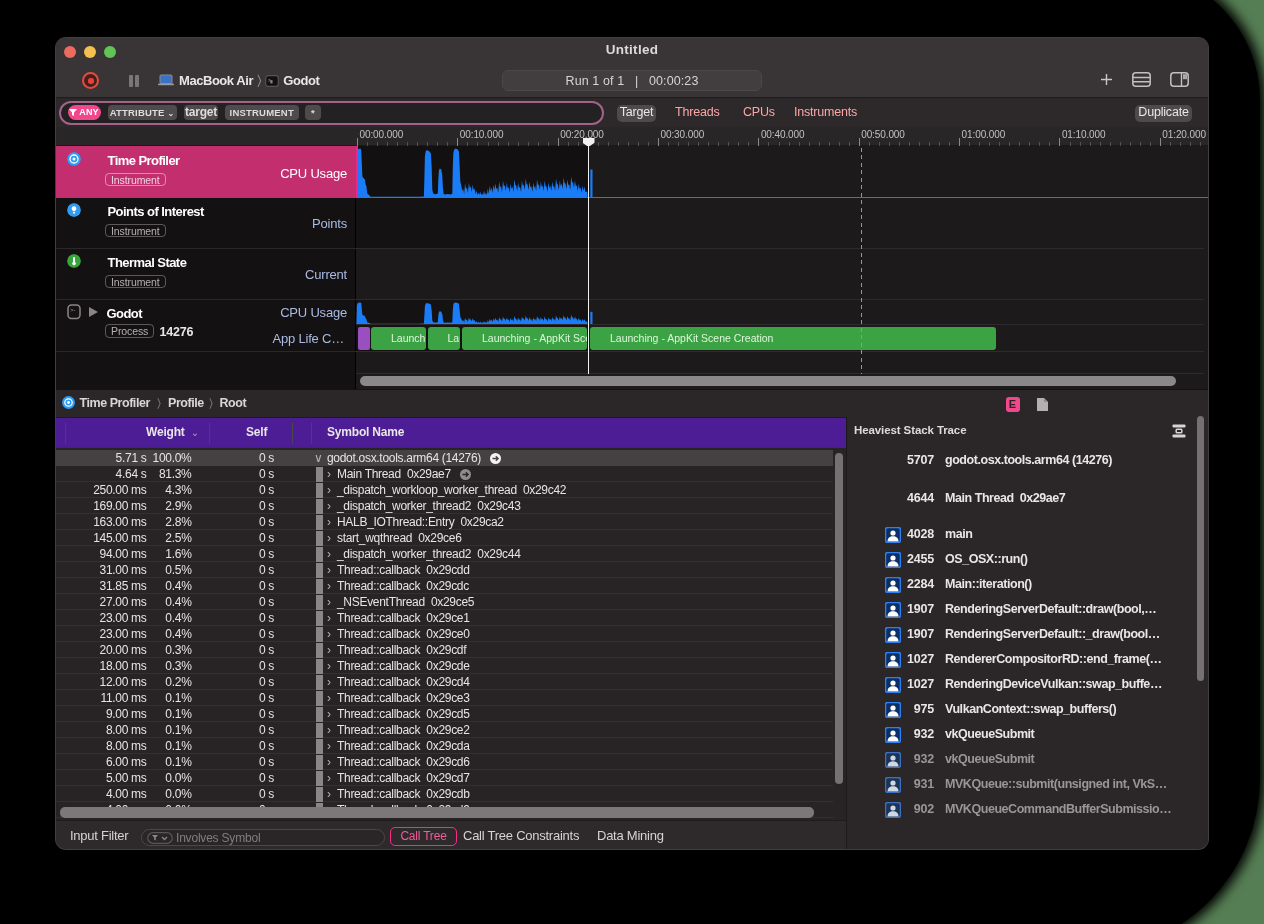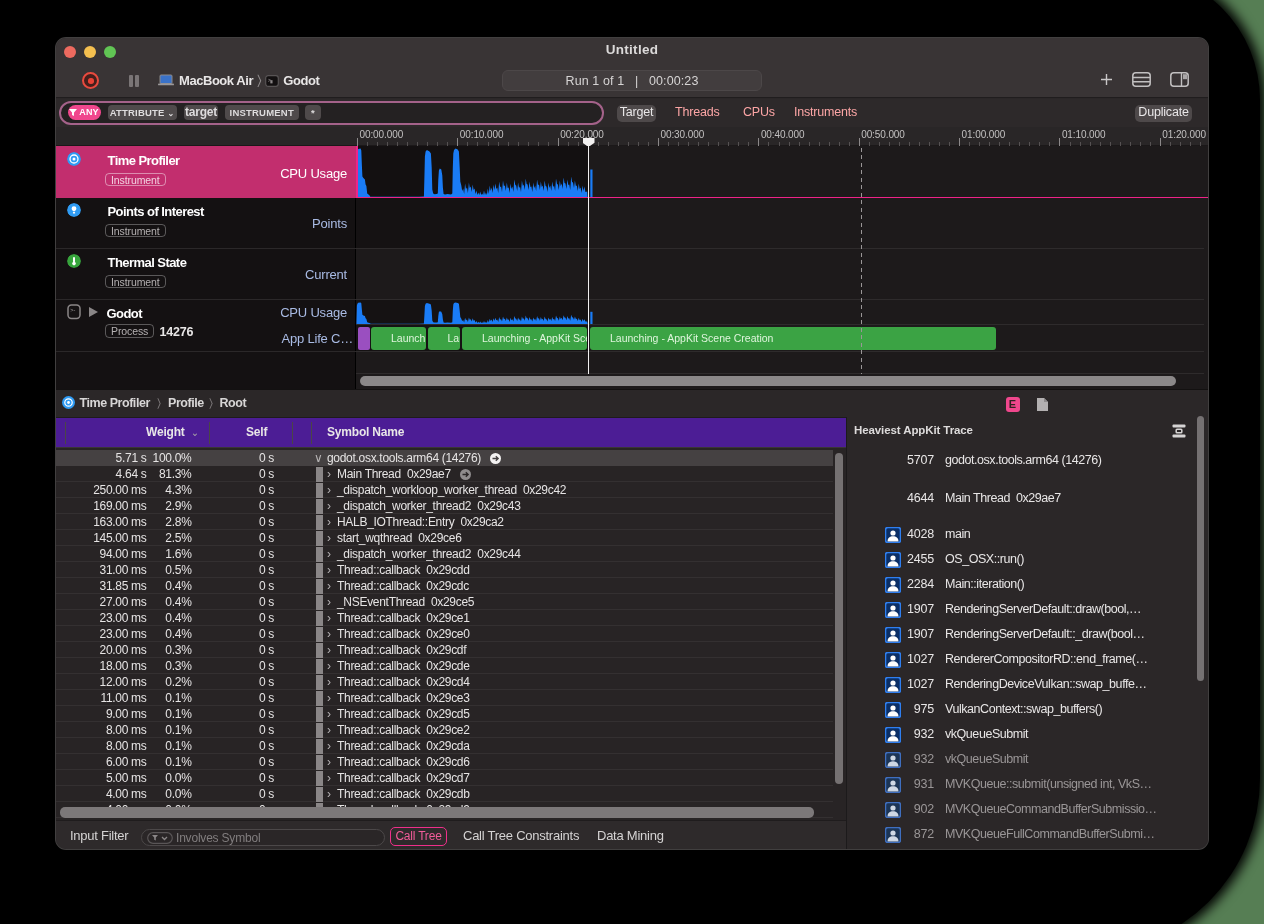--- a/index.html
+++ b/index.html
@@ -73,25 +73,25 @@
 .chev{position:absolute;left:271px;top:1px;color:#b6b3b4;font-size:12px}.trow.sel .chev{left:258px}
 .sym{position:absolute;left:281px;top:1px;white-space:nowrap}.trow.sel .sym{left:271px}
 .gob{vertical-align:-1.5px;margin-left:9px}
 #hscroll2{position:absolute;left:4px;top:769px;width:754px;height:10.5px;border-radius:5px;background:#7c7879}
 #tvscroll{position:absolute;left:779px;top:414.5px;width:8px;height:331px;border-radius:4px;background:#757172}
 
 #bbar{position:absolute;left:0;top:782px;width:790px;height:29px;background:#2e2a2b;border-top:1px solid #1f1c1d}
 #bbar .lb{position:absolute;top:6.5px;font-size:13px;color:#d5d3d3;letter-spacing:-.25px}
 #ifield{position:absolute;left:85px;top:7.5px;width:244px;height:17.5px;border:1px solid #4c4849;border-radius:9px;background:#2a2627}
 #ifield .ph{position:absolute;left:34px;top:1.5px;font-size:12px;color:#817d7e;letter-spacing:-.2px}
-#ctbtn{position:absolute;left:334px;top:6px;width:57px;height:19px;border:1.5px solid #ef2f8a;border-radius:5px;color:#f25c99;font-size:12px;text-align:center;line-height:17px;letter-spacing:-.2px}
+#ctbtn{position:absolute;left:334px;top:6px;width:67px;height:19px;border:1.5px solid #ef2f8a;border-radius:5px;color:#f25c99;font-size:12px;text-align:center;line-height:17px;letter-spacing:-.2px}
 
 #rpanel{position:absolute;left:790px;top:379px;width:362px;height:432px;background:#2b2728;border-left:1px solid #1c1a1b}
 #rphead{position:absolute;left:7px;top:7px;font-size:11.5px;font-weight:bold;color:#dddbdb;letter-spacing:-.1px}
-.st{position:absolute;left:0;width:362px;height:25px;font-size:12.5px;font-weight:400}
+.st{position:absolute;left:0;width:362px;height:25px;font-size:12.5px;font-weight:700}
 .st .num{position:absolute;right:275px;top:4px;letter-spacing:-.2px}
 .st .nm{position:absolute;left:98px;top:4px;width:250px;white-space:nowrap;overflow:hidden;letter-spacing:-.45px}
 .st.w{color:#e8e6e6}
 .st.g{color:#9a9697}
 .pic{position:absolute;left:38px;top:4px;width:16px;height:16px}
 #rpscroll{position:absolute;left:1140.5px;top:378px;width:7px;height:265px;border-radius:3.5px;background:#757172}
 </style></head>
 <body>
 <div id="stage">
 <div id="deskg"></div>
@@ -315,21 +315,21 @@
 
   <svg class="abs" style="left:10.5px;top:158.4px" width="14" height="15.5" viewBox="0 0 14 15.5">
             <rect x="1" y="1" width="12" height="13.5" rx="3.4" fill="#151213" stroke="#8a8687" stroke-width="1.5"></rect>
             <text x="3.2" y="7.6" fill="#a8a5a6" font-size="5.5" font-family="Liberation Mono">&gt;-</text>
           </svg>
   <div class="abs" style="left:32.5px;top:161px;width:0;height:0;border-left:9px solid #8a8687;border-top:5.5px solid transparent;border-bottom:5.5px solid transparent"></div>
   <div class="tname" style="top:160px;left:50.5px">Godot</div>
   <div class="tbadge" style="top:178px;color:#b5b1b2;border-color:rgba(255,255,255,.3);left:49px">Process</div>
   <div class="abs" style="top:179px;left:103.5px;font-size:12.5px;font-weight:bold;color:#e8e6e6;letter-spacing:-.2px">14276</div>
   <div class="rlab" style="top:158.5px">CPU Usage</div>
-  <div class="rlab" style="top:184.5px;right:2px">App Life C…</div>
+  <div class="rlab" style="top:184.5px;right:11px">App Life C…</div>
  </div>
 </div>
 
 <div id="bcrumb">
   <svg class="abs" style="left:6px;top:5.5px" width="13" height="13" viewBox="0 0 14 14">
           <circle cx="7" cy="7" r="7" fill="#2f9bf3"></circle>
           <circle cx="7" cy="7" r="4" fill="none" stroke="#fff" stroke-width="1.3"></circle>
           <circle cx="7" cy="7" r="1.5" fill="#fff"></circle>
         </svg>
   <div class="bctx" style="left:23.5px">Time Profiler</div>
@@ -553,21 +553,21 @@
             <path d="M5 3 H11 L8.8 5.6 V8.6 L7.2 7.8 V5.6 Z" fill="#8a8687"></path>
             <path d="M15 5 L17.5 7.5 L20 5" stroke="#8a8687" stroke-width="1.3" fill="none"></path>
           </svg>
     <div class="ph">Involves Symbol</div>
   </div>
   <div id="ctbtn">Call Tree</div>
   <div class="lb" style="left:407px">Call Tree Constraints</div>
   <div class="lb" style="left:541px">Data Mining</div>
 </div>
 <div id="rpanel">
-  <div id="rphead">Heaviest AppKit Trace</div>
+  <div id="rphead">Heaviest Stack Trace</div>
   <svg class="abs" style="left:324px;top:7px" width="16" height="14" viewBox="0 0 16 14">
           <rect x="1.5" y="0.5" width="13" height="3.1" rx="1" fill="#d6d4d4"></rect>
           <rect x="1.5" y="10.4" width="13" height="3.1" rx="1" fill="#d6d4d4"></rect>
           <rect x="5.2" y="5.2" width="5.6" height="3.6" rx="0.8" fill="none" stroke="#d6d4d4" stroke-width="1.5"></rect>
         </svg>
   <div class="st w" style="top:31.6px">
           <span class="num">5707</span>
           <span class="nm">godot.osx.tools.arm64 (14276)</span>
         </div>
         <div class="st w" style="top:70px">
@@ -675,24 +675,15 @@
         </div>
         <div class="st g" style="top:380.6px">
           <svg class="pic" viewBox="0 0 16 16">
             <rect x="0.5" y="0.5" width="15" height="15" rx="2.4" fill="#1c3556" stroke="#3f6fc0" stroke-width="1.5"></rect>
             <circle cx="8" cy="6" r="2.6" fill="#cfd8e4"></circle>
             <path d="M2.5 14.5 C2.5 10.8 5 9.3 8 9.3 C11 9.3 13.5 10.8 13.5 14.5 Z" fill="#cfd8e4"></path>
           </svg>
           <span class="num">902</span>
           <span class="nm">MVKQueueCommandBufferSubmissio…</span>
         </div>
-        <div class="st g" style="top:405.6px">
-          <svg class="pic" viewBox="0 0 16 16">
-            <rect x="0.5" y="0.5" width="15" height="15" rx="2.4" fill="#1c3556" stroke="#3f6fc0" stroke-width="1.5"></rect>
-            <circle cx="8" cy="6" r="2.6" fill="#cfd8e4"></circle>
-            <path d="M2.5 14.5 C2.5 10.8 5 9.3 8 9.3 C11 9.3 13.5 10.8 13.5 14.5 Z" fill="#cfd8e4"></path>
-          </svg>
-          <span class="num">872</span>
-          <span class="nm">MVKQueueFullCommandBufferSubmi…</span>
-        </div>
 </div>
 <div id="rpscroll"></div>
 </div>
 </div>
 </body></html>

